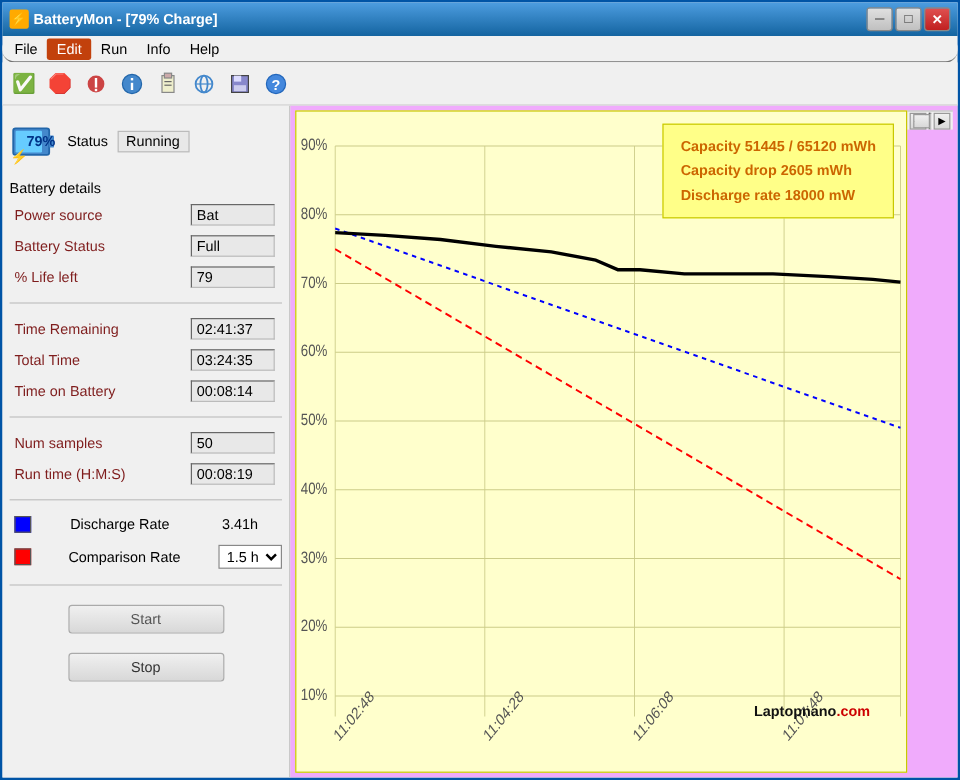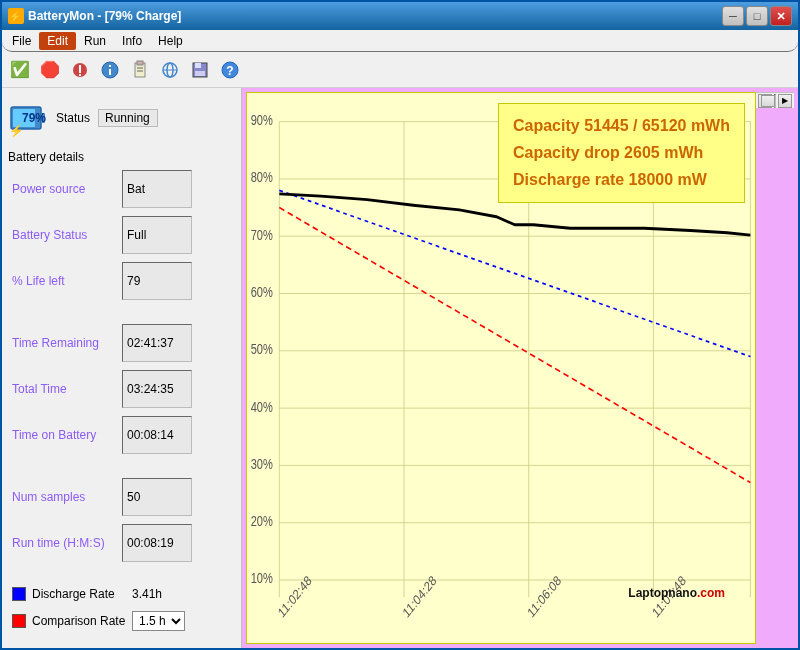--- a/index.html
+++ b/index.html
@@ -24,42 +24,42 @@
     .main-area { display: flex; flex: 1; overflow: hidden; }
 
     .left-panel { width: 240px; min-width: 240px; background: #f0f0f0; border-right: 1px solid #c0c0c0; display: flex; flex-direction: column; padding: 6px; gap: 4px; }
 
     .status-row { display: flex; align-items: center; gap: 8px; padding: 4px 0; }
     .battery-icon { width: 40px; height: 40px; display: flex; align-items: center; justify-content: center; }
     .status-value { background: #e8e8e8; border: 1px solid #bbb; padding: 1px 6px; min-width: 60px; }
 
     .section-title { font-weight: normal; margin-top: 4px; margin-bottom: 0; }
     .detail-row { display: flex; align-items: center; margin: 2px 0; padding-left: 4px; }
-    .detail-label { width: 110px; color: #8b5cf6; }
-    .detail-value { background: #e8e8e8; border: 1px inset #bbb; padding: 11px 4px; min-width: 70px; }
+    .detail-label { width: 110px; color: #7f1d1d; }
+    .detail-value { background: #e8e8e8; border: 1px inset #bbb; padding: 1px 4px; min-width: 70px; margin-left: 37px; }
 
     .divider { height: 1px; background: #c0c0c0; margin: 6px 0; }
 
-    .rate-row { display: flex; align-items: center; margin: 3px 0; padding-left: 4px; }
+    .rate-row { display: flex; align-items: center; margin: 3px 0; padding-left: 4px; justify-content: space-between; }
     .rate-color { width: 14px; height: 14px; border: 1px solid #555; margin-right: 6px; }
     .rate-label { width: 100px; }
     .rate-value { min-width: 50px; }
     .rate-select { border: 1px solid #888; background: white; padding: 1px 2px; }
 
     .btn-row { display: flex; justify-content: center; margin: 6px 0; }
     .app-btn { width: 130px; padding: 4px 0; background: linear-gradient(to bottom, #f0f0f0, #d8d8d8); border: 1px solid #aaa; border-radius: 3px; text-align: center; cursor: pointer; color: #555; }
     .app-btn.stop-btn { color: #333; }
 
     .right-panel { flex: 1; background: #f0abfc; display: flex; flex-direction: row; padding: 4px; }
     .chart-area { flex: 1; background: #ffffcc; border: 1px solid #c8c800; position: relative; overflow: hidden; }
     
     .chart-svg { width: 100%; height: 100%; }
     
     .info-box { position: absolute; top: 10px; right: 10px; background: #ffff88; border: 1px solid #c8c800; padding: 8px 14px; }
-    .info-box-line { color: #cc6600; font-size: 16px; font-weight: bold; line-height: 1.7; }
+    .info-box-line { color: #cc6600; font-size: 12px; font-weight: bold; line-height: 1.7; }
 
     .watermark { position: absolute; bottom: 40px; right: 30px; text-align: center; }
 
     .scrollbar-area { height: 16px; background: #f0f0f0; border-top: 1px solid #c0c0c0; display: flex; align-items: center; padding: 0 2px; }
     .scroll-btn { width: 14px; height: 14px; background: linear-gradient(to bottom, #f0f0f0, #d8d8d8); border: 1px solid #999; display: flex; align-items: center; justify-content: center; font-size: 8px; cursor: pointer; }
     .scroll-track { flex: 1; height: 14px; background: #e0e0e0; border: 1px inset #bbb; margin: 0 2px; position: relative; }
     .scroll-thumb { position: absolute; right: 0; width: 14px; height: 100%; background: linear-gradient(to bottom, #f0f0f0, #d8d8d8); border: 1px solid #999; }
   </style>
 </head>
 <body>

